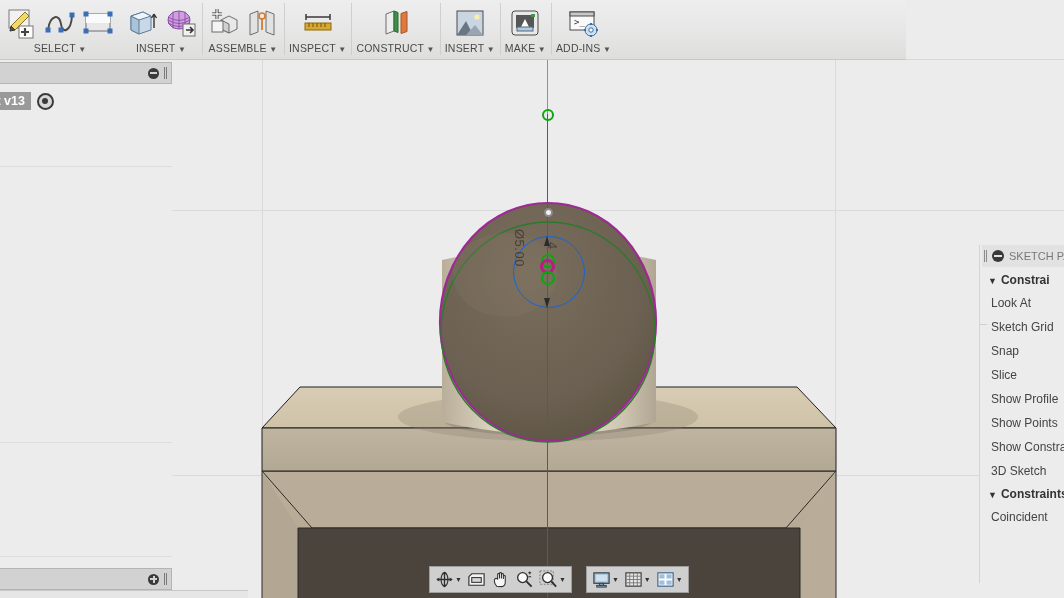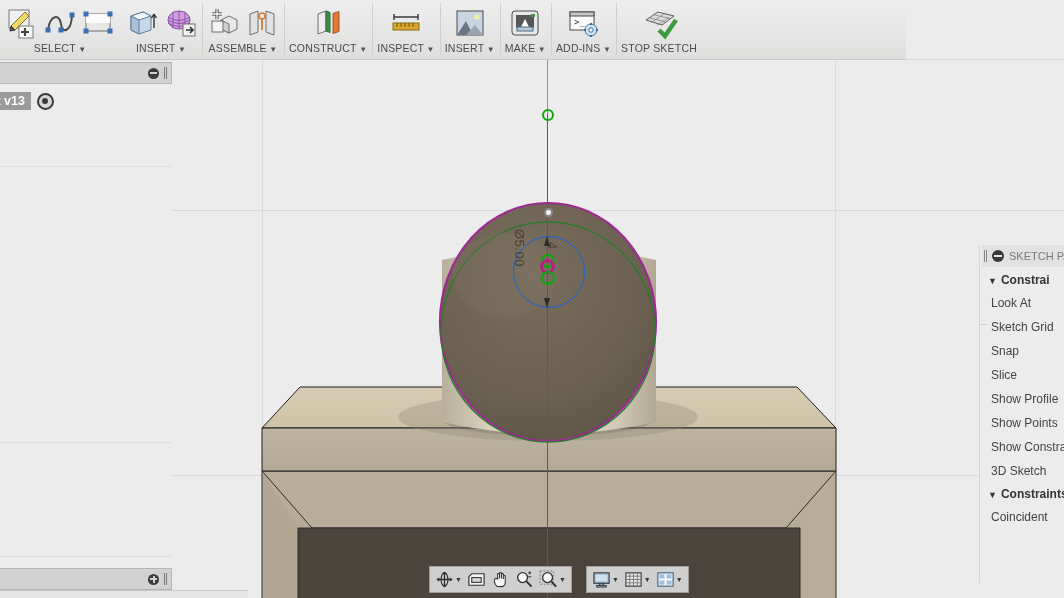--- a/index.html
+++ b/index.html
@@ -279,43 +279,43 @@
       </div>
       <div class="tlabel">
         <span>ASSEMBLE</span><span class="car"> ▼</span>
       </div>
     </div>
 
     <div class="tgroup">
       <div class="ticons">
         <div class="ticon">
           <svg width="34" height="34" viewBox="0 0 34 34">
+            <path d="M5 11 h24 M5 8 v6 M29 8 v6" stroke="#3a3a3a" stroke-width="1.5" fill="none"></path>
+            <rect x="4" y="17" width="26" height="7" fill="#d9a82e" stroke="#8a6a13"></rect>
+            <path d="M8 17 v4 M12 17 v4 M16 17 v4 M20 17 v4 M24 17 v4" stroke="#6d5310" stroke-width="1"></path>
+          </svg>
+        </div>
+      </div>
+      <div class="tlabel">
+        <span>INSPECT</span><span class="car"> ▼</span>
+      </div>
+    </div>
+
+    <div class="tgroup">
+      <div class="ticons">
+        <div class="ticon">
+          <svg width="34" height="34" viewBox="0 0 34 34">
             <path d="M7 8 L15 5 L15 25 L7 28 Z" fill="#ededed" stroke="#6d6d6d"></path>
             <path d="M15 5 L19 6.5 L19 26.5 L15 25 Z" fill="#3f8f48" stroke="#2a6a31"></path>
             <path d="M22 7.5 L28 5.5 L28 25.5 L22 27.5 Z" fill="#e07a3c" stroke="#a85424"></path>
           </svg>
         </div>
       </div>
       <div class="tlabel">
         <span>CONSTRUCT</span><span class="car"> ▼</span>
-      </div>
-    </div>
-
-    <div class="tgroup">
-      <div class="ticons">
-        <div class="ticon">
-          <svg width="34" height="34" viewBox="0 0 34 34">
-            <path d="M5 11 h24 M5 8 v6 M29 8 v6" stroke="#3a3a3a" stroke-width="1.5" fill="none"></path>
-            <rect x="4" y="17" width="26" height="7" fill="#d9a82e" stroke="#8a6a13"></rect>
-            <path d="M8 17 v4 M12 17 v4 M16 17 v4 M20 17 v4 M24 17 v4" stroke="#6d5310" stroke-width="1"></path>
-          </svg>
-        </div>
-      </div>
-      <div class="tlabel">
-        <span>INSPECT</span><span class="car"> ▼</span>
       </div>
     </div>
 
     <div class="tgroup">
       <div class="ticons">
         <div class="ticon">
           <svg width="34" height="34" viewBox="0 0 34 34">
             <rect x="4" y="5" width="26" height="24" fill="#c9d6e2" stroke="#4a4a4a"></rect>
             <circle cx="24" cy="11" r="2.6" fill="#f5f0b0"></circle>
             <path d="M4 29 L13 15 L20 29 Z" fill="#6b7685"></path>
@@ -357,34 +357,20 @@
             <path d="M25 17 v2 M25 29 v2 M18 24 h2 M30 24 h2" stroke="#3a6fa5" stroke-width="2"></path>
           </svg>
         </div>
       </div>
       <div class="tlabel">
         <span>ADD-INS</span><span class="car"> ▼</span>
       </div>
     </div>
 
 
-    <div class="tgroup">
-      <div class="ticons">
-        <div class="ticon">
-          <svg width="36" height="34" viewBox="0 0 36 34">
-            <path d="M4 14 L16 6 L32 10 L20 19 Z" fill="#dcdcdc" stroke="#5a5a5a"></path>
-            <path d="M8 12.2 L23 15.7 M13 9 L28 12.6 M9.5 16.5 L21.5 8.3 M15 19.5 L27 11.4" stroke="#8f8f8f" stroke-width=".9"></path>
-            <path d="M17 24 L23 30 L34 14" fill="none" stroke="#3f9a3f" stroke-width="4.5"></path>
-          </svg>
-        </div>
-      </div>
-      <div class="tlabel">
-        <span>STOP SKETCH</span>
-      </div>
-    </div>
 
   </div>
   <div id="toolbar-right-fill"></div>
 
   <div id="viewport">
 
     <div class="gridline-v" style="left:262px"></div>
     <div class="gridline-v" style="left:835px"></div>
     <div class="gridline-h" style="top:150px"></div>
     <div class="gridline-h" style="top:415px"></div>

